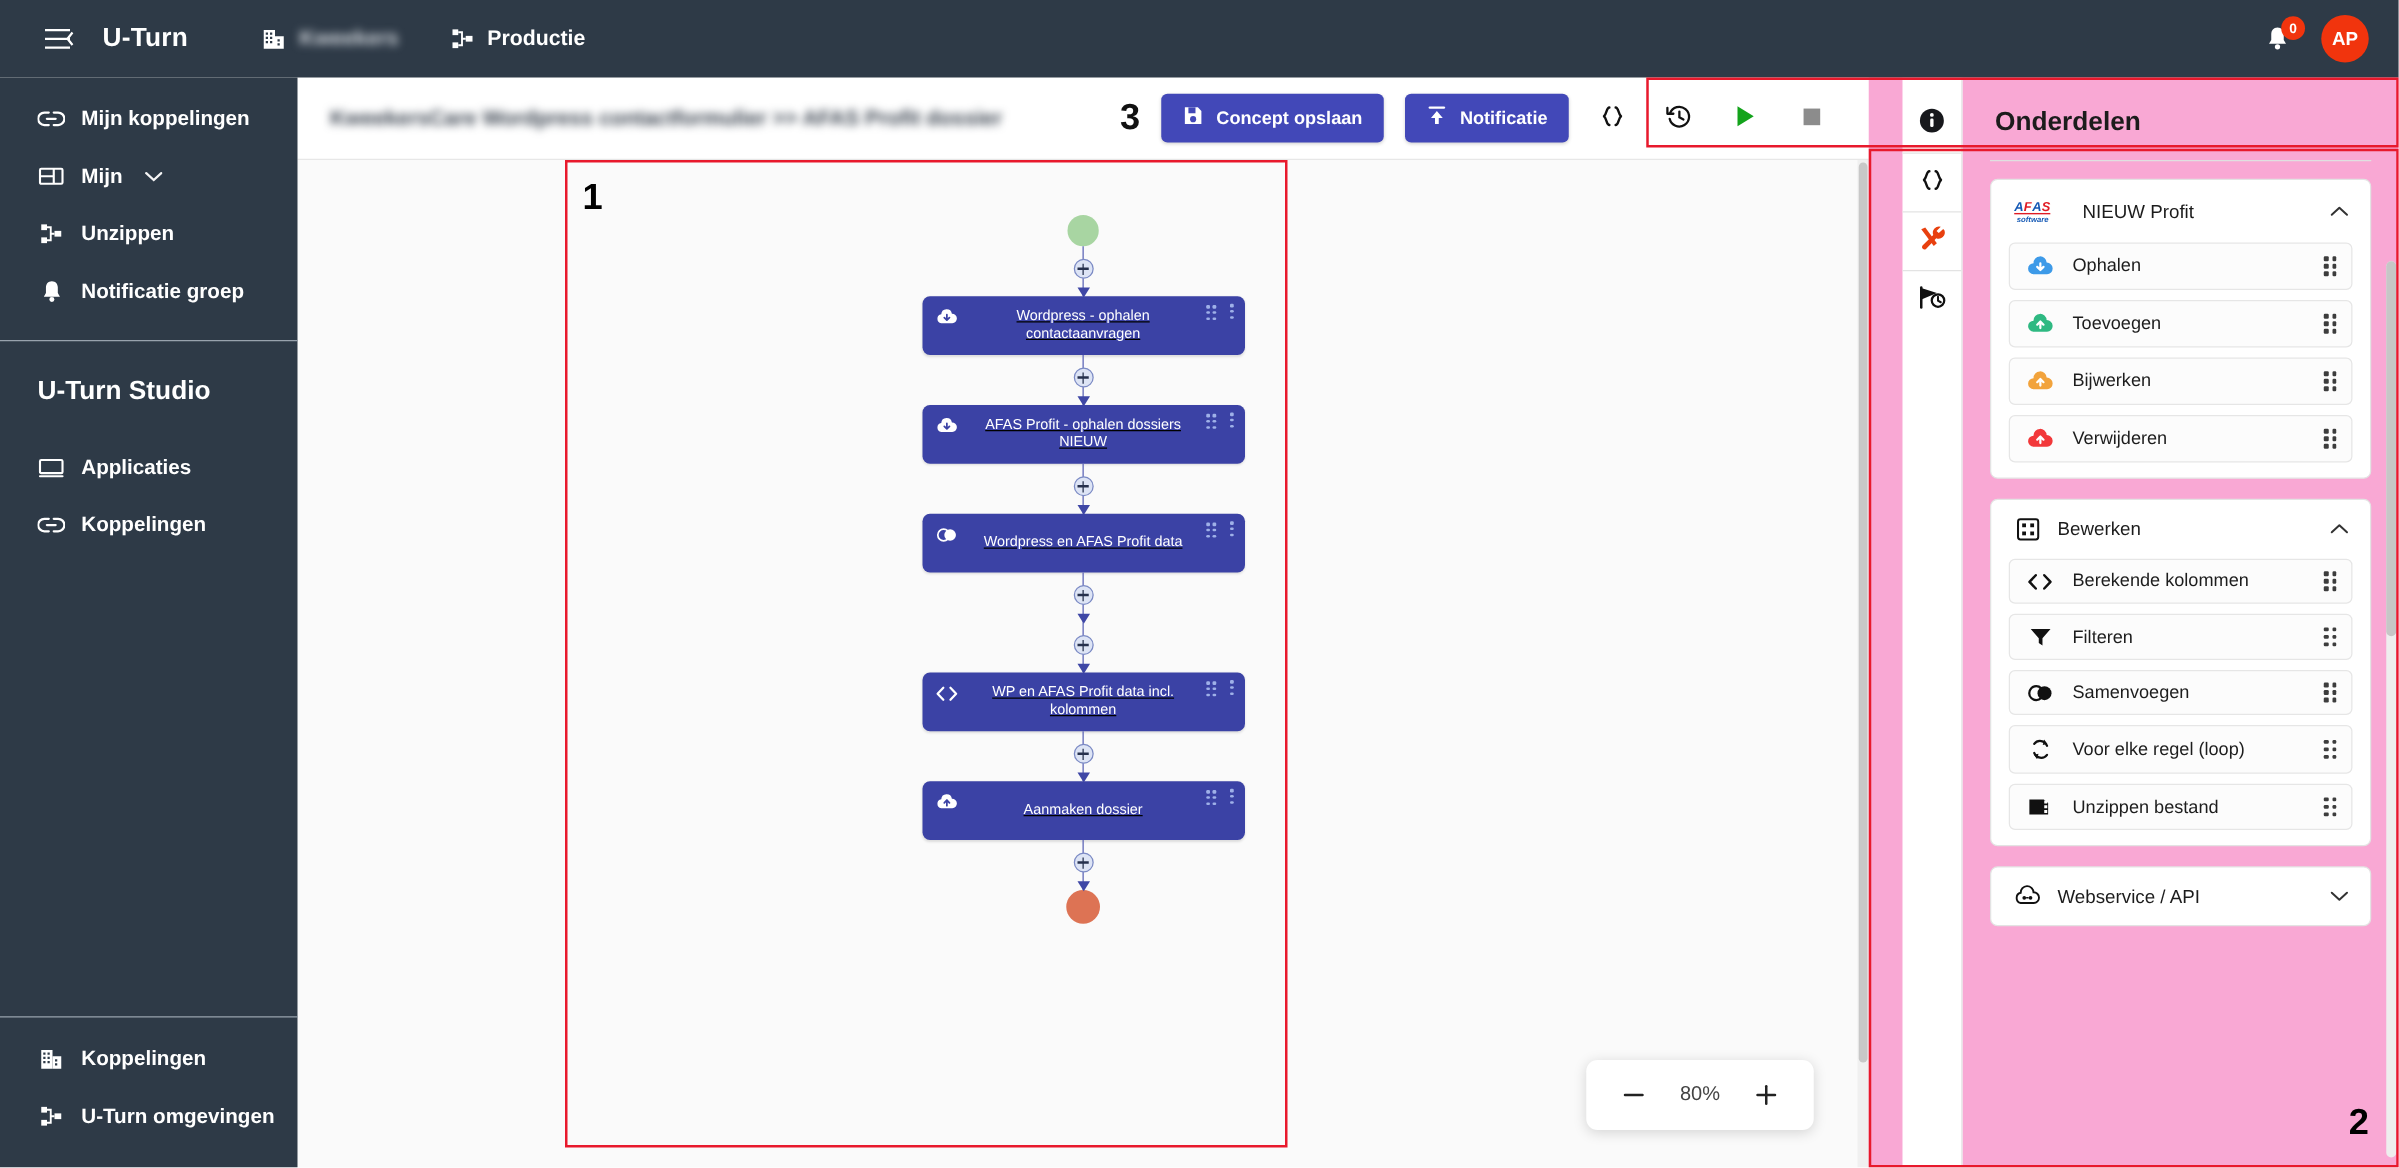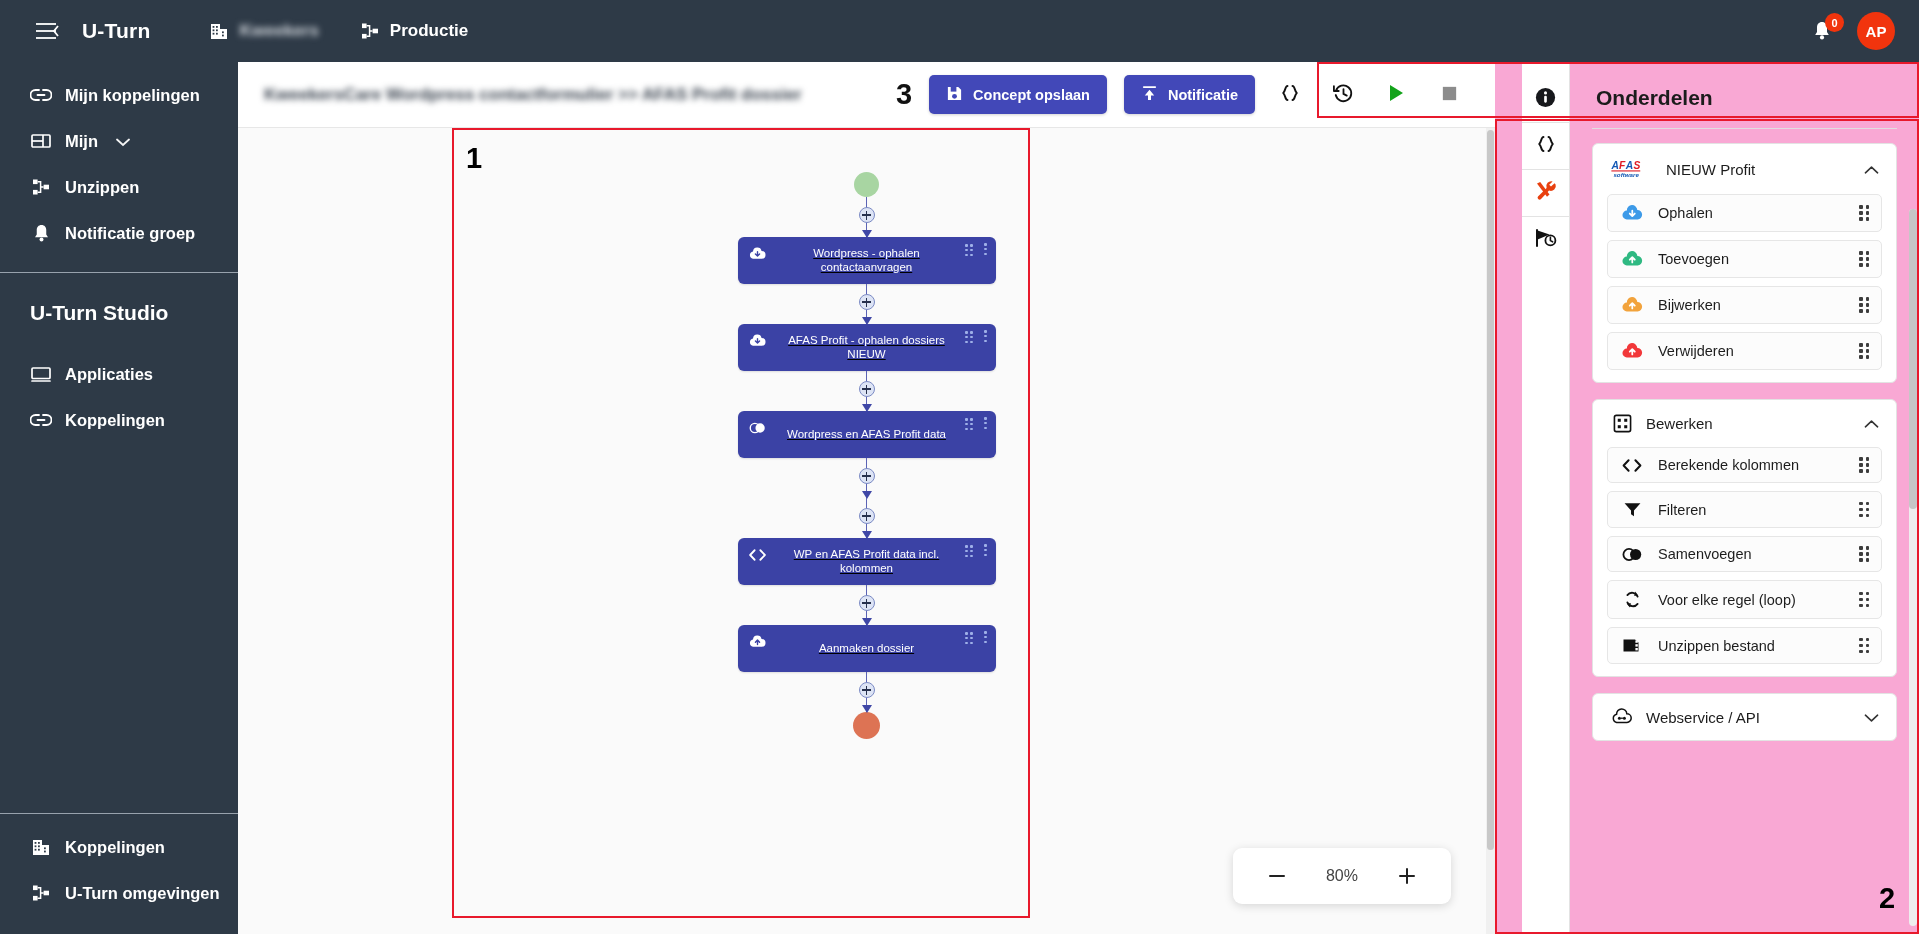--- a/index.html
+++ b/index.html
@@ -124,21 +124,21 @@
   .node-ico { position: absolute; left: 10px; top: 7px; width: 19px; height: 19px; display:flex; align-items:center; justify-content:center; }
   .node-handle { position: absolute; right: 23px; top: 7px; cursor: grab; }
   .node-menu { position: absolute; right: 9px; top: 6px; cursor: pointer; }
   .dotgrid { display: grid; grid-template-columns: repeat(2, 2.6px); gap: 2.2px; }
   .dotgrid i { width: 2.6px; height: 2.6px; background: #9fb0e8; border-radius: 1px; display:block; }
   .dotcol { display: flex; flex-direction: column; gap: 2.2px; }
   .dotcol i { width: 2.6px; height: 2.6px; background: #9fb0e8; border-radius: 1px; display:block; }
 
   .zoomctl {
     position: absolute; right: 44px; bottom: 30px; background: #fff; border-radius: 9px;
-    box-shadow: 0 2px 10px rgba(0,0,0,.15); height: 56px; width: 218px;
+    box-shadow: 0 2px 10px rgba(0,0,0,.15); height: 56px; width: 182px;
     display: flex; align-items: center; justify-content: space-around; padding: 0 12px; z-index: 6;
   }
   .zoombtn { width: 30px; height: 30px; display:flex; align-items:center; justify-content:center; cursor:pointer; background:none; border:none; }
   .zoomval { font-size: 16px; color: #444; }
 
   .canvas-scroll {
     position: absolute; right: 0; top: 0; bottom: 0; width: 9px; background: #f0f0f0;
   }
   .canvas-scroll .thumb { position: absolute; top: 2px; left: 1px; width: 7px; height: 720px; background: #c8c8c8; border-radius: 4px; }
 

